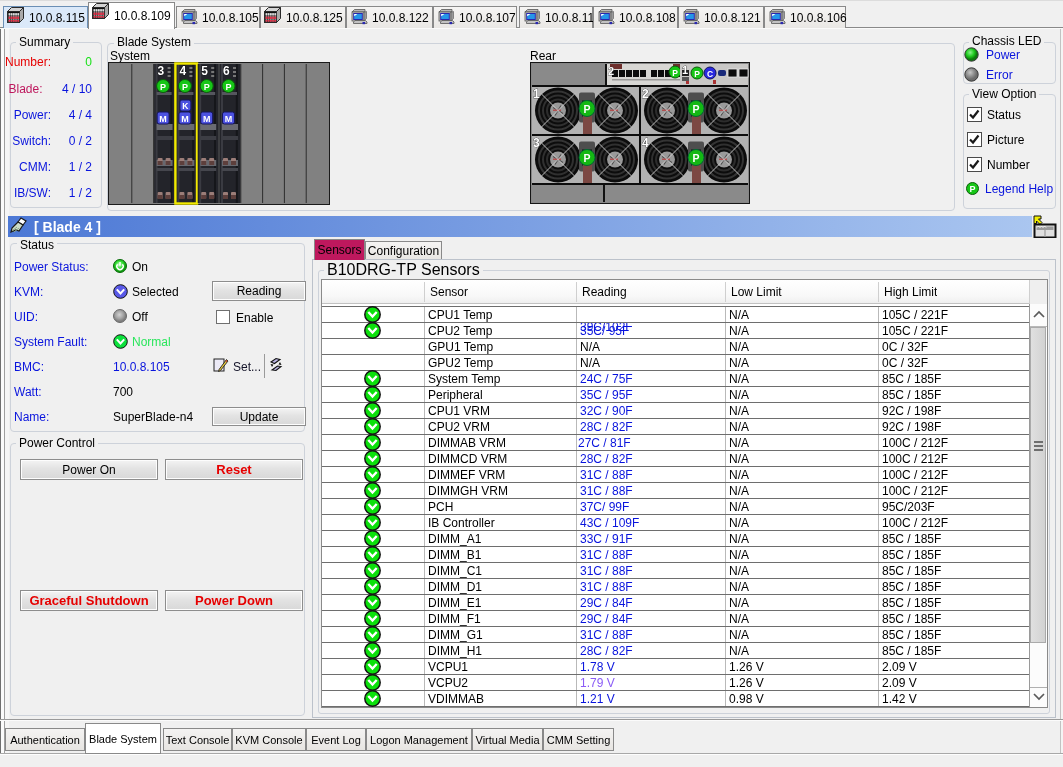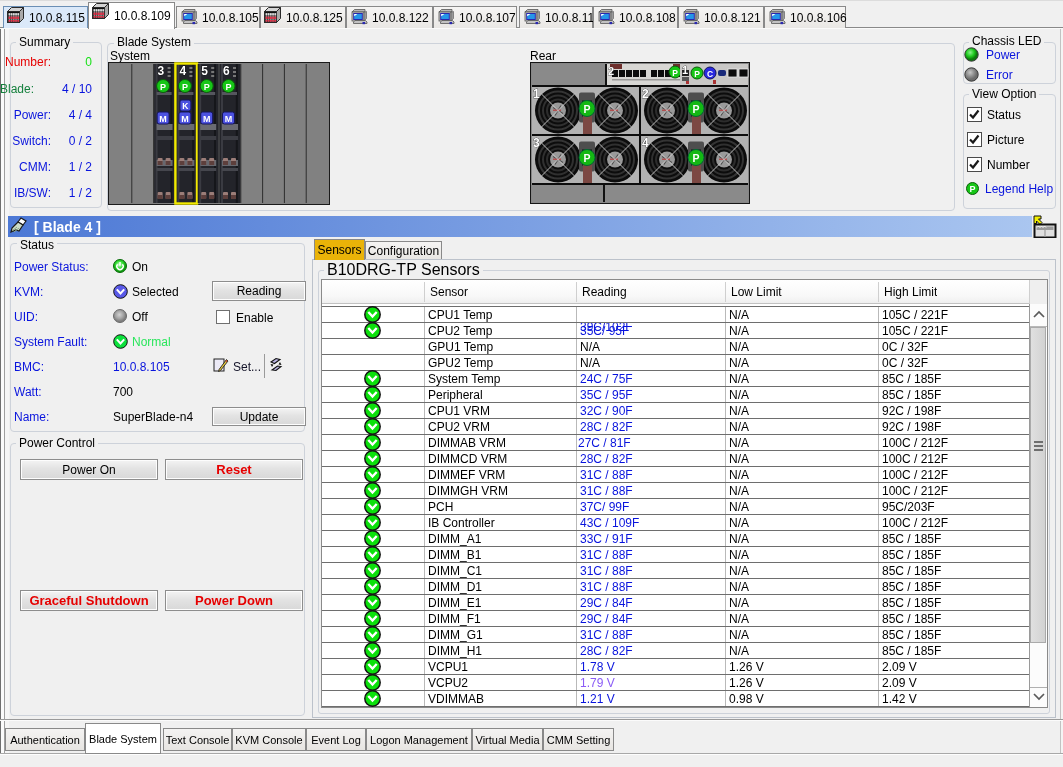--- a/index.html
+++ b/index.html
@@ -183,21 +183,21 @@
 <div class="ab" style="left:0;top:29px;width:1px;height:724px;background:#6f6f6f;"></div>
 <div class="ab" style="left:1px;top:29px;width:3px;height:724px;background:#fbfbfb;"></div>
 <div class="ab" style="left:4px;top:29px;width:1px;height:724px;background:#9f9f9f;"></div>
 <div class="ab" style="left:5px;top:29px;width:4px;height:724px;background:#f6f6f6;"></div>
 <div class="ab" style="left:1060px;top:29px;width:1px;height:724px;background:#c2c2c2;"></div>
 <div class="ab" style="left:1061px;top:29px;width:2px;height:724px;background:#f4f4f4;"></div>
 <div class="grp" style="left:10px;top:42px;width:92px;height:166px;"></div>
 <div class="grplbl" style="left:16px;top:36px;">Summary</div>
 <div class="cell" style="left:0px;top:55px;width:51px;text-align:right;color:#e60000;">Number:</div>
 <div class="cell" style="left:52px;top:55px;width:40px;text-align:right;color:#18e018;">0</div>
-<div class="cell" style="left:0px;top:82px;width:51px;text-align:left;color:#15803d;">Blade:</div>
+<div class="cell" style="left:0px;top:82px;width:51px;text-align:center;color:#be185d;">Blade:</div>
 <div class="cell" style="left:52px;top:82px;width:40px;text-align:right;color:#0914dd;">4 / 10</div>
 <div class="cell" style="left:0px;top:108px;width:51px;text-align:right;color:#0914dd;">Power:</div>
 <div class="cell" style="left:52px;top:108px;width:40px;text-align:right;color:#0914dd;">4 / 4</div>
 <div class="cell" style="left:0px;top:134px;width:51px;text-align:right;color:#0914dd;">Switch:</div>
 <div class="cell" style="left:52px;top:134px;width:40px;text-align:right;color:#0914dd;">0 / 2</div>
 <div class="cell" style="left:0px;top:160px;width:51px;text-align:right;color:#0914dd;">CMM:</div>
 <div class="cell" style="left:52px;top:160px;width:40px;text-align:right;color:#0914dd;">1 / 2</div>
 <div class="cell" style="left:0px;top:186px;width:51px;text-align:right;color:#0914dd;">IB/SW:</div>
 <div class="cell" style="left:52px;top:186px;width:40px;text-align:right;color:#0914dd;">1 / 2</div>
 <div class="grp" style="left:107px;top:43px;width:848px;height:168px;"></div>
@@ -639,21 +639,21 @@
     <path d="M3 10 l-1.5 -3 l3 0.5" fill="#111"></path>
   </svg>
 <div class="btn" style="left:212px;top:407px;width:94px;height:19px;">Update</div>
 <div class="grp" style="left:10px;top:443px;width:295px;height:273px;"></div>
 <div class="grplbl" style="left:16px;top:437px;">Power Control</div>
 <div class="btn" style="left:20px;top:459px;width:138px;height:21px;">Power On</div>
 <div class="btn" style="left:165px;top:459px;width:138px;height:21px;font-weight:bold;color:#e60000;font-size:13px;">Reset</div>
 <div class="btn" style="left:20px;top:590px;width:138px;height:21px;font-weight:bold;color:#e60000;font-size:13px;">Graceful Shutdown</div>
 <div class="btn" style="left:165px;top:590px;width:138px;height:21px;font-weight:bold;color:#e60000;font-size:13px;">Power Down</div>
 <div class="ab" style="left:312px;top:259px;width:744px;height:459px;border:1px solid #bcc2cb;background:#f0f0f0;"></div>
-<div class="ab" style="left:314px;top:239px;width:51px;height:21px;background:#eab308;border:1px solid #898989;border-bottom:none;z-index:3;display:flex;align-items:center;justify-content:center;font-size:12px;">Sensors</div>
+<div class="ab" style="left:314px;top:239px;width:51px;height:21px;background:#be185d;border:1px solid #898989;border-bottom:none;z-index:3;display:flex;align-items:center;justify-content:center;font-size:12px;">Sensors</div>
 <div class="ab" style="left:365px;top:241px;width:77px;height:18px;background:linear-gradient(#f5f4f3,#e8e6e3);border:1px solid #898989;border-bottom:none;display:flex;align-items:center;justify-content:center;font-size:12px;">Configuration</div>
 <div class="grp" style="left:318px;top:270px;width:732px;height:444px;border-radius:3px;"></div>
 <div class="grplbl" style="left:324px;top:263px;font-size:16px;">B10DRG-TP Sensors</div>
 <div class="ab" style="left:321px;top:279px;width:727px;height:429px;border:1px solid #8a8a8a;background:#fff;"></div>
 <div class="ab" style="left:322px;top:280px;width:725px;height:24px;background:linear-gradient(#ffffff,#f8f8f8 70%,#efefef);border-bottom:1px solid #c2c2c2;"></div>
 <div class="ab" style="left:424px;top:282px;width:1px;height:20px;background:#cfcfcf;"></div>
 <div class="cell" style="left:430px;top:285px;">Sensor</div>
 <div class="ab" style="left:576px;top:282px;width:1px;height:20px;background:#cfcfcf;"></div>
 <div class="cell" style="left:582px;top:285px;">Reading</div>
 <div class="ab" style="left:725px;top:282px;width:1px;height:20px;background:#cfcfcf;"></div>

